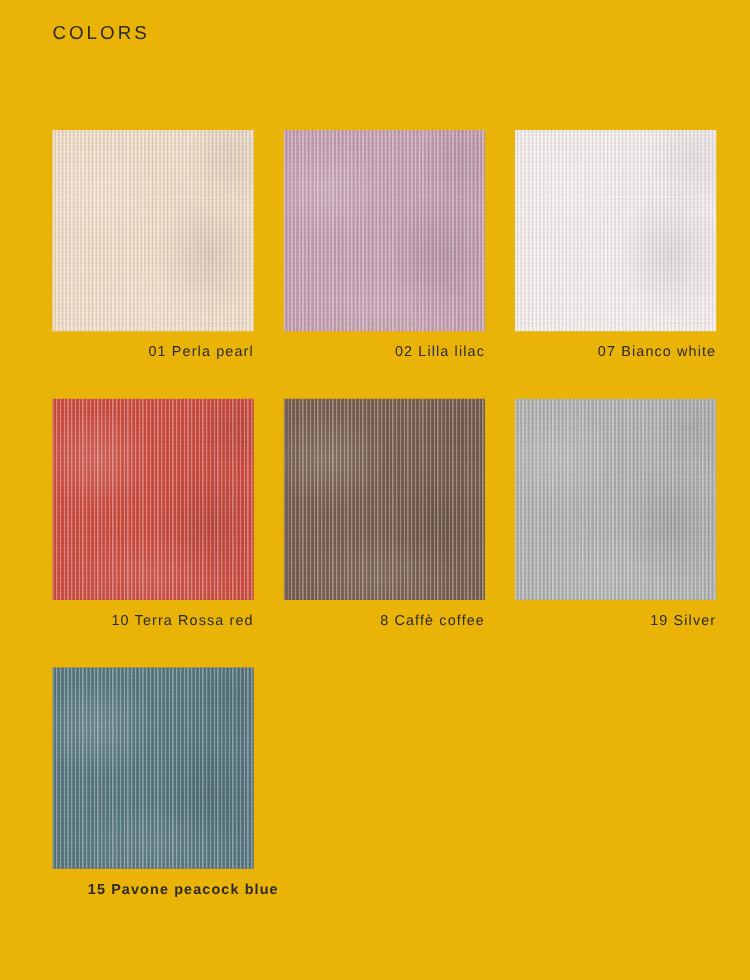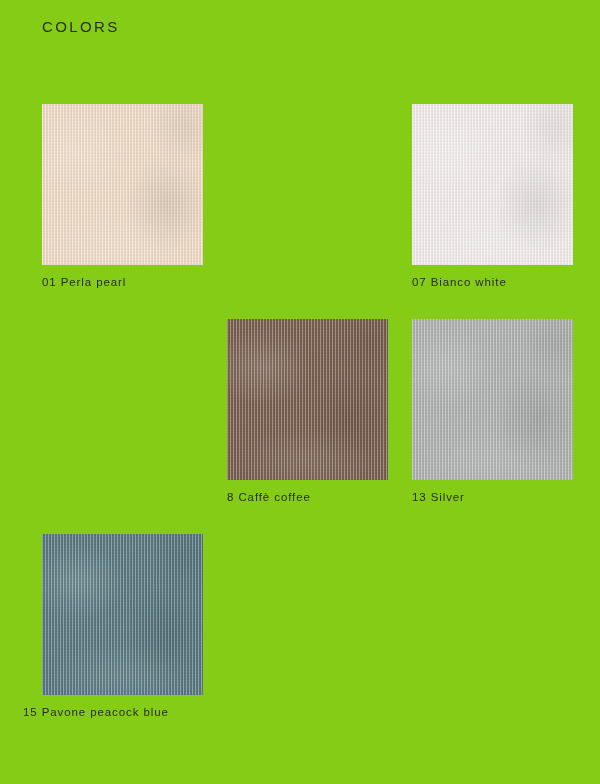--- a/index.html
+++ b/index.html
@@ -96,82 +96,99 @@
         rgba(0,0,0,0.028) 0px,
         rgba(0,0,0,0.028) 1px,
         rgba(255,255,255,0.02) 2px,
         rgba(255,255,255,0.02) 3px
       );
   }
 
   .swatch-label {
     margin-top: 11px;
     width: 161px;
-    text-align: left;
+    text-align: right;
     font-size: 11.5px;
     letter-spacing: 0.9px;
     color: #2b2b2b;
     white-space: nowrap;
   }
   .swatch-label.wide {
     width: 200px;
     margin-left: -19px;
+    font-weight: bold;
   }
 </style>
 </head>
 <body style="background-color: rgb(255, 255, 255);">
 
-<div id="page" style="background-color: #84cc16;">
+<div id="page" style="background-color: #eab308;">
 
   <div id="page-title">COLORS</div>
 
   <div class="swatch-grid">
 
     <div class="swatch-row">
 
       <div class="swatch-cell col-0">
         <div class="swatch-chip" id="chip-0" style="background-color: rgb(243, 224, 203);">
           <div class="rib"></div>
           <div class="weft"></div>
           <div class="cloud"></div>
         </div>
         <div class="swatch-label">01 Perla pearl</div>
       </div>
 
+      <div class="swatch-cell col-1">
+        <div class="swatch-chip" id="chip-1" style="background-color: rgb(201, 163, 180);">
+          <div class="rib"></div>
+          <div class="weft"></div>
+          <div class="cloud"></div>
+        </div>
+        <div class="swatch-label">02 Lilla lilac</div>
+      </div>
 
       <div class="swatch-cell col-2">
         <div class="swatch-chip" id="chip-2" style="background-color: rgb(246, 240, 239);">
           <div class="rib"></div>
           <div class="weft"></div>
           <div class="cloud"></div>
         </div>
         <div class="swatch-label">07 Bianco white</div>
       </div>
 
     </div>
 
     <div class="swatch-row">
 
+      <div class="swatch-cell col-0">
+        <div class="swatch-chip" id="chip-3" style="background-color: rgb(209, 79, 67);">
+          <div class="rib"></div>
+          <div class="weft"></div>
+          <div class="cloud"></div>
+        </div>
+        <div class="swatch-label">10 Terra Rossa red</div>
+      </div>
 
       <div class="swatch-cell col-1">
         <div class="swatch-chip" id="chip-4" style="background-color: rgb(122, 96, 80);">
           <div class="rib"></div>
           <div class="weft"></div>
           <div class="cloud"></div>
         </div>
         <div class="swatch-label">8 Caffè coffee</div>
       </div>
 
       <div class="swatch-cell col-2">
         <div class="swatch-chip" id="chip-5" style="background-color: rgb(178, 181, 180);">
           <div class="rib"></div>
           <div class="weft"></div>
           <div class="cloud"></div>
         </div>
-        <div class="swatch-label">13 Silver</div>
+        <div class="swatch-label">19 Silver</div>
       </div>
 
     </div>
 
     <div class="swatch-row">
 
       <div class="swatch-cell col-0">
         <div class="swatch-chip" id="chip-6" style="background-color: rgb(90, 122, 130);">
           <div class="rib"></div>
           <div class="weft"></div>

